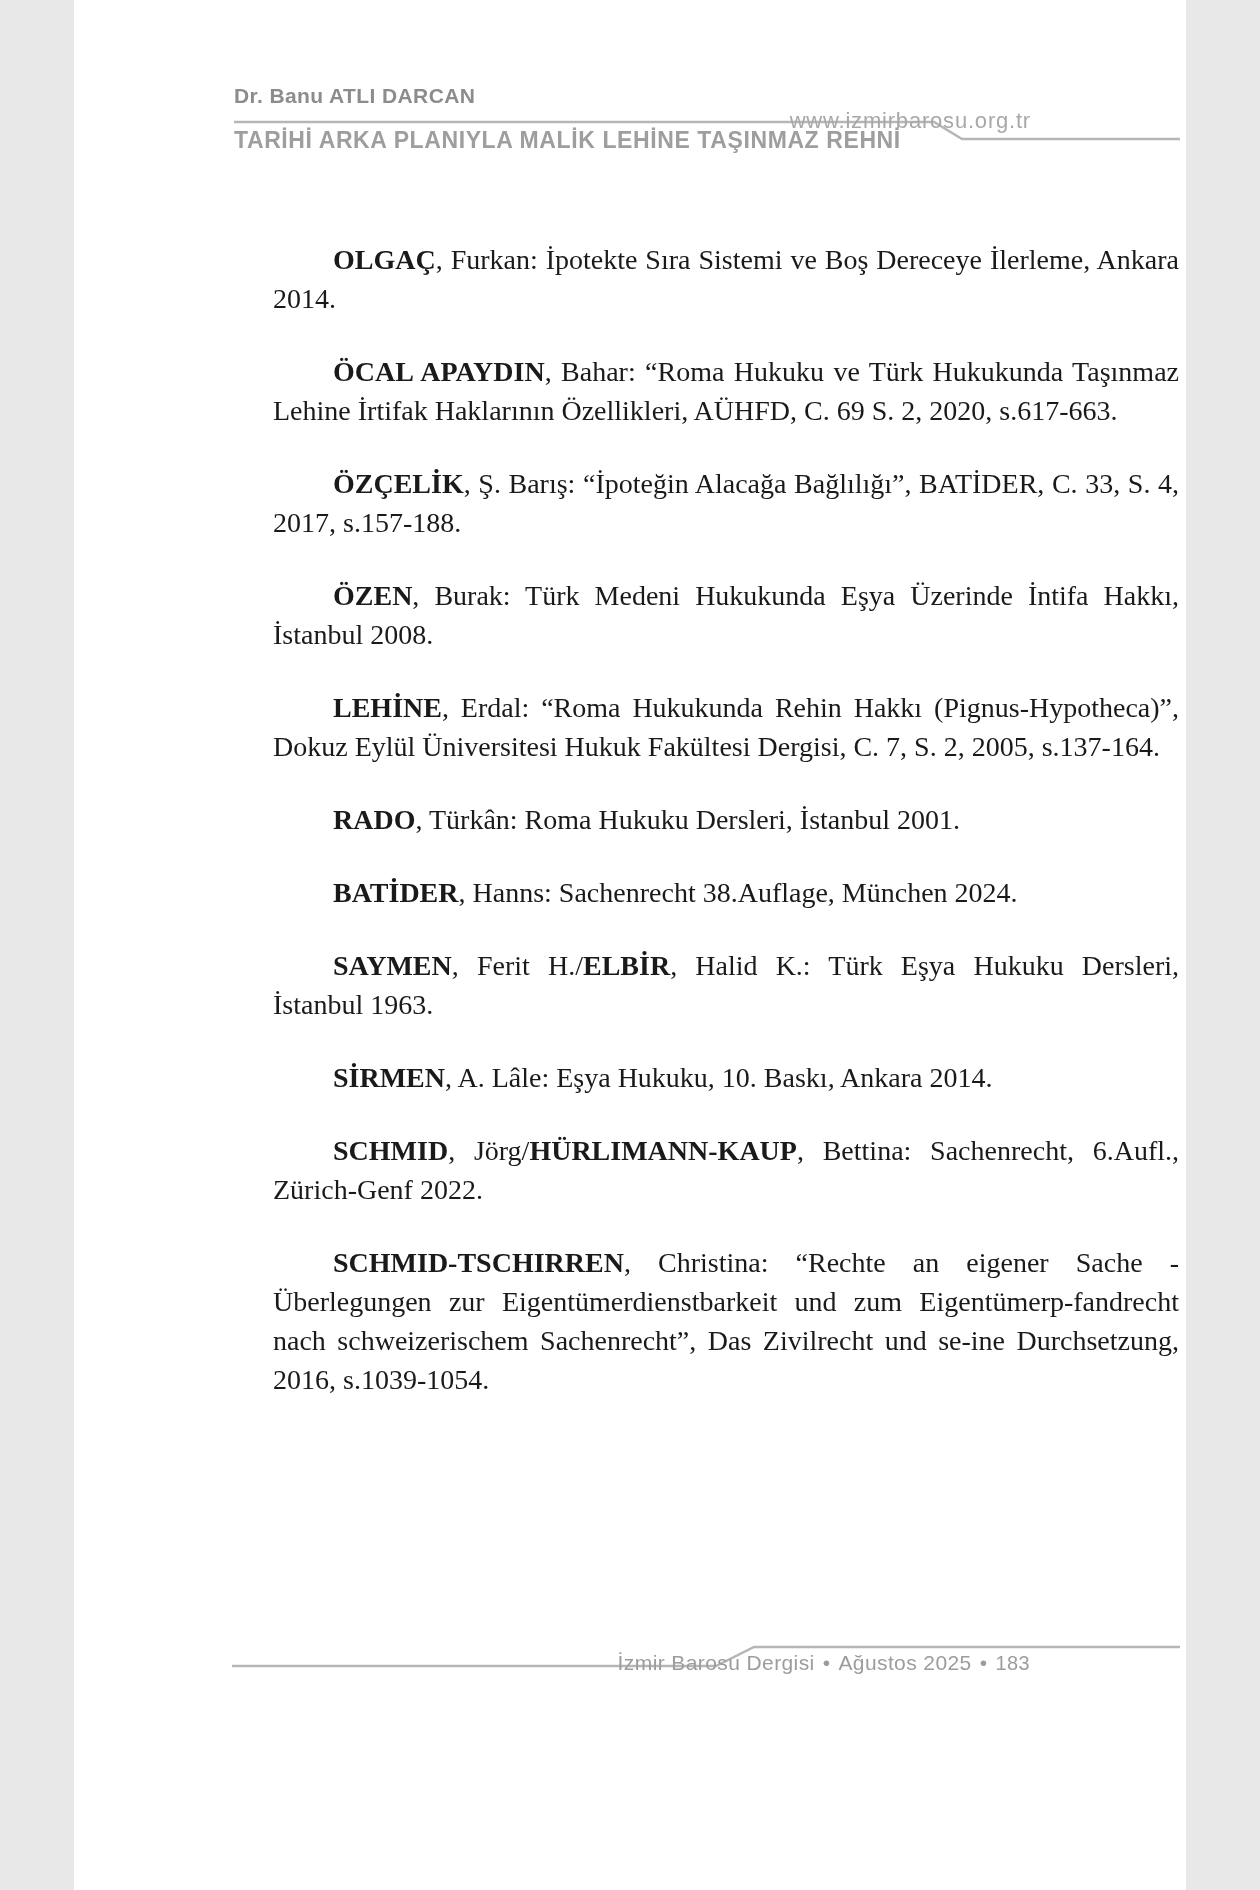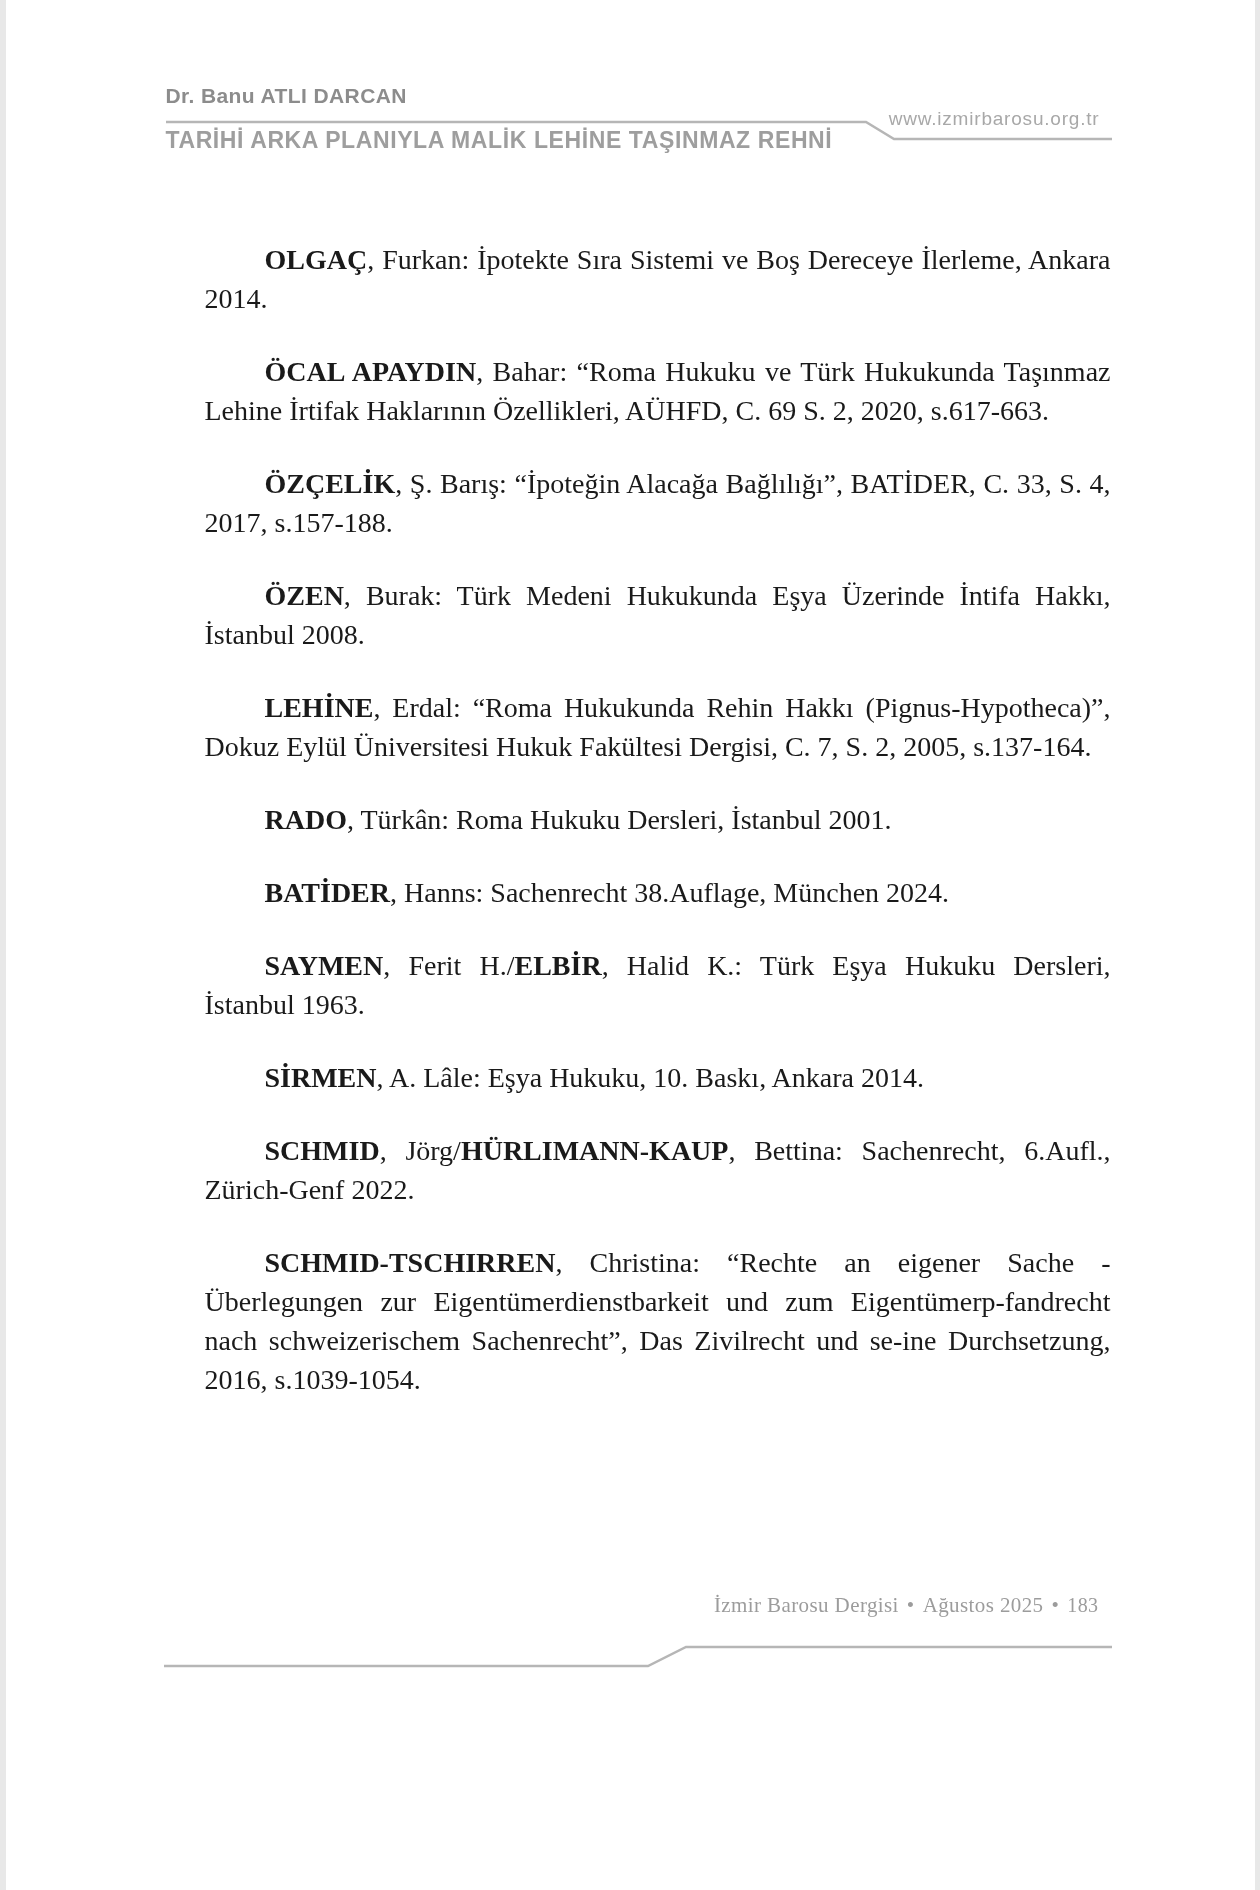--- a/index.html
+++ b/index.html
@@ -1,18 +1,18 @@
 <!DOCTYPE html>
 <html><head>
 <meta charset="utf-8">
 <style>
   html,body{margin:0;padding:0;background:#e8e8e8;}
   .page{
     position:relative;
-    width:1249px;height:1890px;
+    width:1112px;height:1890px;
     background:#ffffff;
     margin:0 auto;
     overflow:hidden;
     font-family:"Liberation Serif","DejaVu Serif",serif;
   }
   
   .author-header{
     position:absolute;left:160px;top:84px;
     font-family:"Liberation Sans","DejaVu Sans",sans-serif;
     font-weight:bold;font-size:21px;letter-spacing:0.4px;
@@ -20,40 +20,40 @@
   }
   .article-title{
     position:absolute;left:160px;top:127px;
     font-family:"Liberation Sans","DejaVu Sans",sans-serif;
     font-weight:700;font-size:23px;letter-spacing:0.6px;
     color:#9e9e9e;white-space:nowrap;
   }
   .site-url{
     position:absolute;right:155px;top:108px;
     font-family:"Liberation Sans","DejaVu Sans",sans-serif;
-    font-size:19px;letter-spacing:0.8px;
+    font-size:22px;letter-spacing:0.8px;
     color:#a8a8a8;
   }
   
   .deco{position:absolute;left:0;top:0;width:1260px;height:1890px;pointer-events:none;}
   
   .bibliography{
     position:absolute;left:185px;top:240px;width:920px;
     color:#1a1a1a;
   }
   .entry{
     margin:0 0 34px 14px;
     font-size:28px;line-height:39px;
     text-align:justify;text-indent:60px;
   }
   .entry .b{font-weight:bold;}
   
   .footer-text{
-    position:absolute;right:156px;top:1593px;
-    font-family:Liberation Serif, serif;
+    position:absolute;right:156px;top:1651px;
+    font-family:Liberation Sans, sans-serif;
     font-size:21px;letter-spacing:0.4px;
     color:#9c9c9c;white-space:nowrap;
   }
   .footer-text .sep{padding:0 8px;}
   .footer-text .pagenum{font-size:20px;}
 </style>
 </head>
 <body>
 
 <div class="page">

